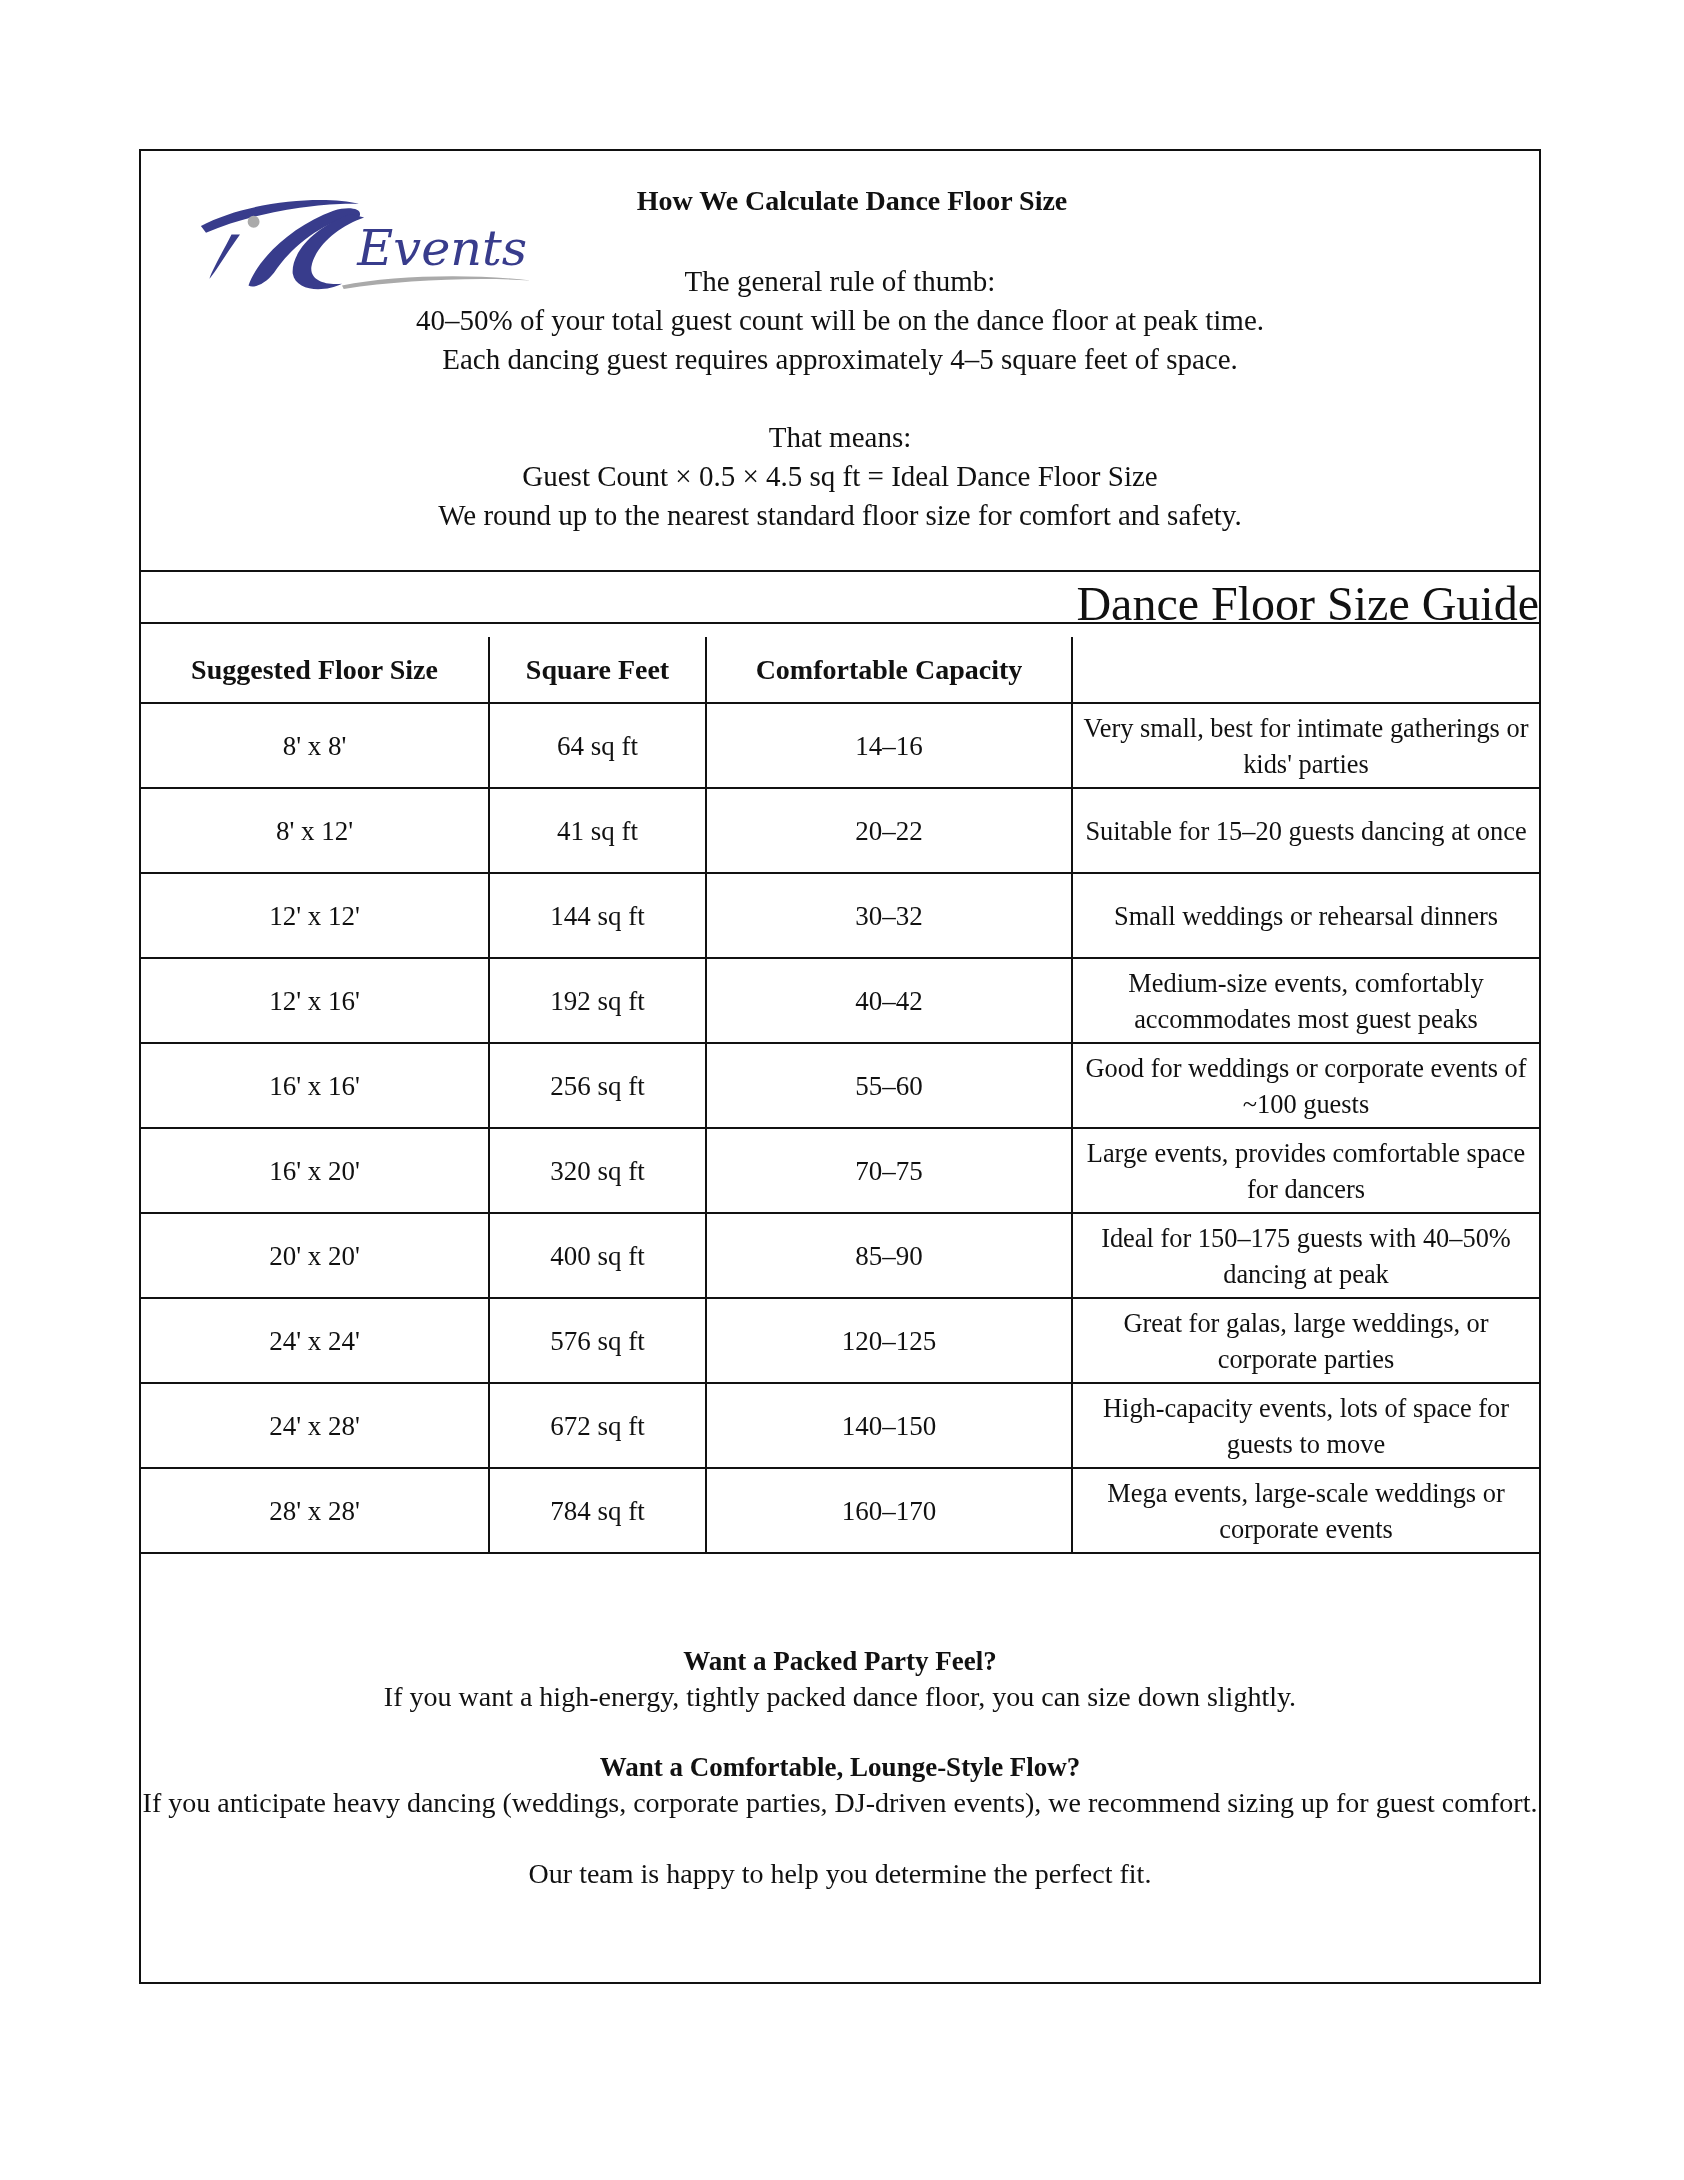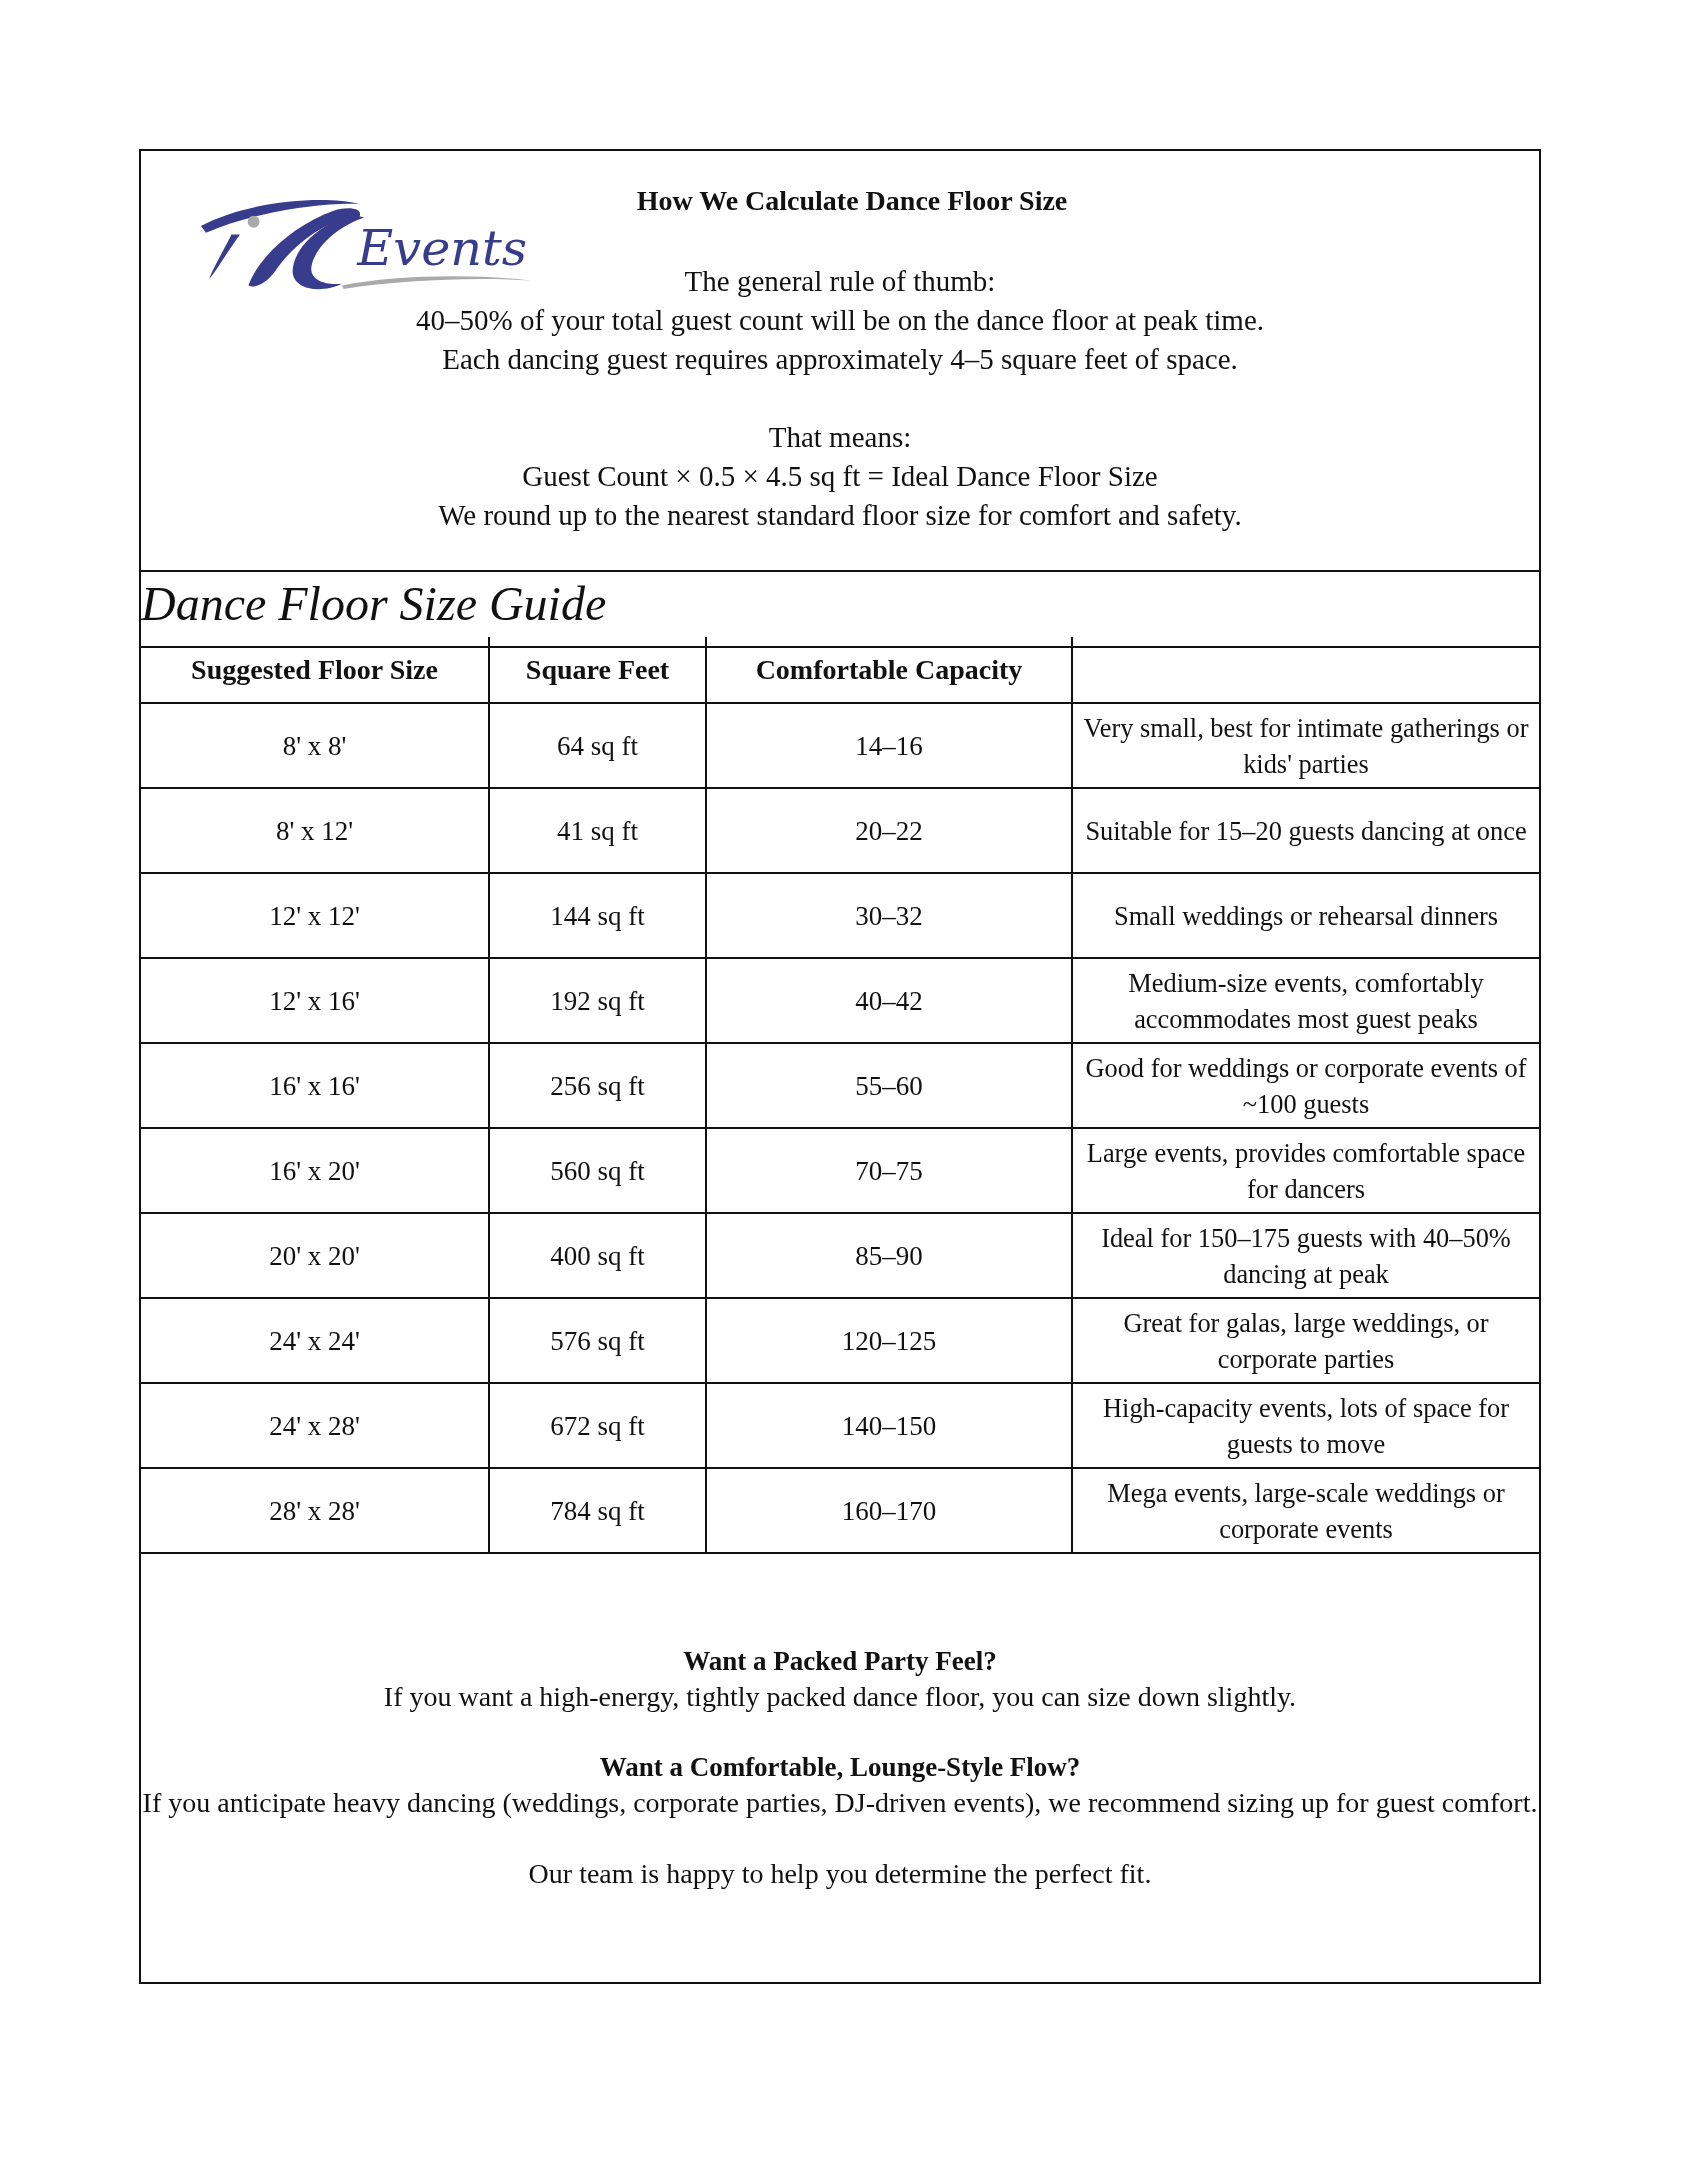--- a/index.html
+++ b/index.html
@@ -18,23 +18,23 @@
   .intro-title {
     position: absolute; left: 0; width: 100%; top: 34px; text-align: center;
     font-weight: bold; font-size: 28px; margin-left: 12px;
   }
   .intro-lines {
     position: absolute; left: 0; width: 100%; top: 111px; text-align: center;
     font-size: 29px; line-height: 39px;
   }
   .intro-lines .gap { height: 39px; }
   .guide-title {
-    position: absolute; left: 0; top: 421px; width: 100%; height: 76px;
+    position: absolute; left: 0; top: 421px; width: 100%; height: 52px;
     border-bottom: 2.6px solid #111; box-sizing: border-box;
-    text-align: left; font-size: 48px; line-height: 63px; font-style: italic;
+    text-align: right; font-size: 48px; line-height: 63px;
   }
   table.guide {
     position: absolute; left: 0; top: 486px; width: 1398px;
     border-collapse: collapse; table-layout: fixed;
   }
   table.guide th, table.guide td {
     border-right: 2.6px solid #111; border-bottom: 2.6px solid #111;
     text-align: center; vertical-align: middle; padding: 0 5.1px;
   }
   table.guide th:last-child, table.guide td:last-child { border-right: none; text-align: center; }
@@ -126,21 +126,21 @@
         <td class="desc">Medium-size events, comfortably accommodates most guest peaks</td>
       </tr>
       <tr>
         <td>16' x 16'</td>
         <td>256 sq ft</td>
         <td>55–60</td>
         <td class="desc">Good for weddings or corporate events of ~100 guests</td>
       </tr>
       <tr>
         <td>16' x 20'</td>
-        <td>560 sq ft</td>
+        <td>320 sq ft</td>
         <td>70–75</td>
         <td class="desc">Large events, provides comfortable space for dancers</td>
       </tr>
       <tr>
         <td>20' x 20'</td>
         <td>400 sq ft</td>
         <td>85–90</td>
         <td class="desc">Ideal for 150–175 guests with 40–50% dancing at peak</td>
       </tr>
       <tr>

